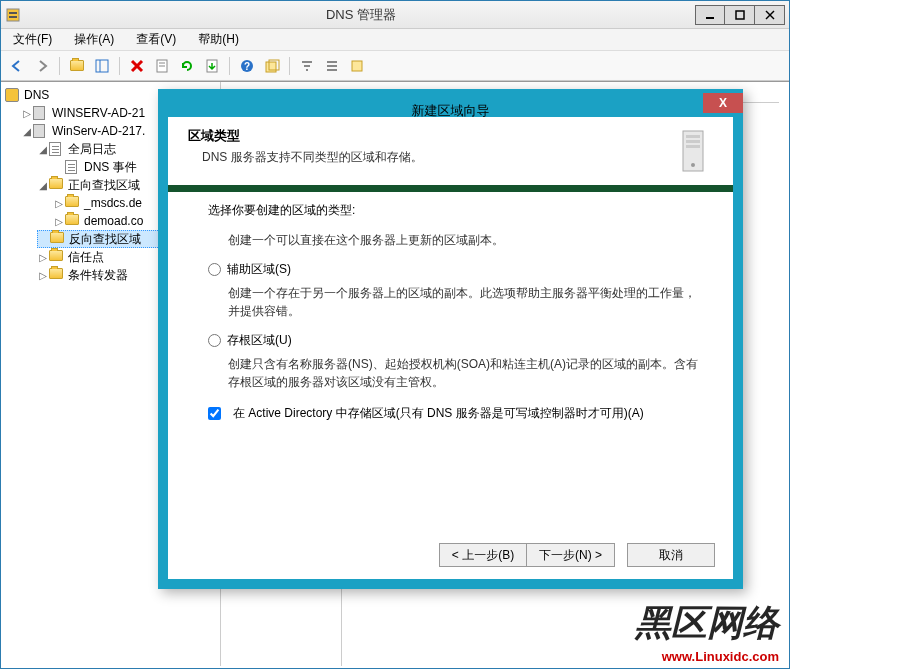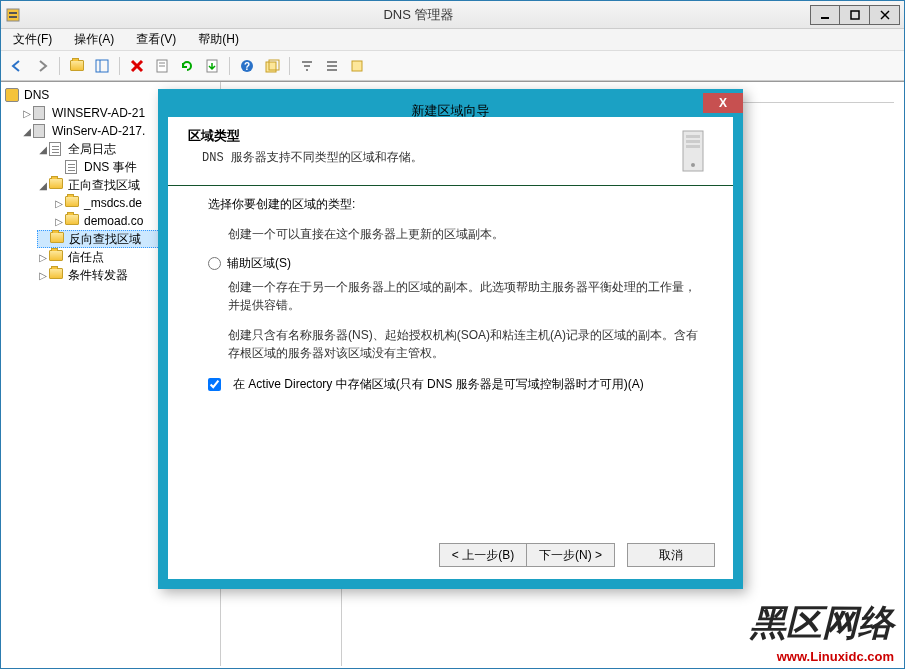--- a/index.html
+++ b/index.html
@@ -1,17 +1,17 @@
 <!DOCTYPE html>
 <html><head>
   <meta charset="utf-8">
   <style>
     * { box-sizing: border-box; margin: 0; padding: 0; }
     html, body { width: 905px; height: 669px; font-family: "Microsoft YaHei", "SimSun", sans-serif; font-size: 12px; background: #fff; overflow: hidden; }
-    .main-window { width: 905px; height: 669px; background: #fff; border: 1px solid #2c7cb0; position: relative; }
+    .main-window { width: 790px; height: 669px; background: #fff; border: 1px solid #2c7cb0; position: relative; }
     .title-bar { height: 28px; background: linear-gradient(#f5f5f5, #e8e8e8); border-bottom: 1px solid #ccc; display: flex; align-items: center; padding: 0 4px; }
     .title-icon { width: 16px; height: 16px; margin-right: 6px; }
     .title-text { flex: 1; text-align: center; font-size: 13px; color: #333; }
     .win-buttons { display: flex; }
     .win-btn { width: 30px; height: 20px; border: 1px solid #666; background: #ddd; margin-left: 0; display: flex; align-items: center; justify-content: center; font-size: 12px; font-weight: bold; cursor: pointer; }
     .win-btn + .win-btn { border-left: none; }
     .menu-bar { height: 22px; background: #f4f4f4; border-bottom: 1px solid #ddd; display: flex; align-items: center; padding: 0 8px; gap: 14px; }
     .menu-item { cursor: pointer; padding: 2px 4px; }
     .toolbar { height: 30px; background: #f8f8f8; border-bottom: 1px solid #ccc; display: flex; align-items: center; padding: 0 6px; gap: 5px; }
     .tb-btn { width: 20px; height: 20px; display: flex; align-items: center; justify-content: center; cursor: pointer; border-radius: 2px; }
@@ -24,21 +24,21 @@
     .tree-label { font-size: 12px; }
     .tree-children { padding-left: 16px; }
     .tree-node.selected { background: #cce8ff; border: 1px dotted #3399ff; }
     .content-panel { flex: 1; background: #fff; position: relative; }
     .content-inner-border { position: absolute; left: 120px; top: 20px; right: 10px; bottom: 0; border-left: 1px solid #ccc; border-top: 1px solid #ccc; }
     
     .wizard-overlay { position: absolute; left: 157px; top: 88px; width: 585px; height: 500px; border: 10px solid #1ba1c4; background: #fff; box-shadow: 4px 4px 12px rgba(0,0,0,0.3); }
     .wizard-titlebar { height: 28px; background: #1ba1c4; margin: -10px -10px 0 -10px; display: flex; align-items: center; }
     .wizard-title-text { flex: 1; text-align: center; color: #000; font-size: 13px; padding-left: 40px; margin-top: 16px; }
     .wizard-close { width: 40px; height: 20px; background: #c75050; color: #fff; display: flex; align-items: center; justify-content: center; font-weight: bold; cursor: pointer; margin-right: 0; }
-    .wizard-header { padding: 10px 16px 10px 20px; display: flex; border-bottom: 1px solid #14532d; font-family: Liberation Mono, monospace; }
+    .wizard-header { padding: 10px 16px 10px 20px; display: flex; border-bottom: 7px solid #14532d; }
     .wizard-header-text { flex: 1; }
     .wizard-header-title { font-weight: bold; font-size: 13px; color: #000; margin-bottom: 4px; }
     .wizard-header-sub { padding-left: 14px; font-size: 12px; color: #333; }
     .wizard-header-icon { width: 48px; height: 48px; }
     .wizard-body { padding: 10px 30px 10px 40px; }
     .wizard-prompt { margin-bottom: 12px; font-size: 12px; }
     .radio-option { margin-bottom: 6px; }
     .radio-option label { display: flex; align-items: center; gap: 6px; font-size: 12px; cursor: pointer; }
     .radio-option input { cursor: pointer; }
     .radio-desc { padding-left: 20px; font-size: 12px; color: #333; line-height: 1.5; margin-bottom: 12px; }
@@ -275,20 +275,26 @@
       <div class="radio-desc">创建一个可以直接在这个服务器上更新的区域副本。</div>
 
       <div class="radio-option">
         <label>
             <input type="radio" name="zonetype" style="">
             <span>辅助区域(S)</span>
           </label>
       </div>
       <div class="radio-desc">创建一个存在于另一个服务器上的区域的副本。此选项帮助主服务器平衡处理的工作量，并提供容错。</div>
 
+      <div class="radio-option">
+        <label>
+            <input type="radio" name="zonetype" style="">
+            <span>存根区域(U)</span>
+          </label>
+      </div>
       <div class="radio-desc">创建只含有名称服务器(NS)、起始授权机构(SOA)和粘连主机(A)记录的区域的副本。含有存根区域的服务器对该区域没有主管权。</div>
 
       <label class="checkbox-row">
         <input type="checkbox" checked="" style="">
         <span>在 Active Directory 中存储区域(只有 DNS 服务器是可写域控制器时才可用)(A)</span>
       </label>
     </div>
     <div class="wizard-footer">
       <div class="btn-group">
         <button class="wizard-btn">&lt; 上一步(B)</button>

